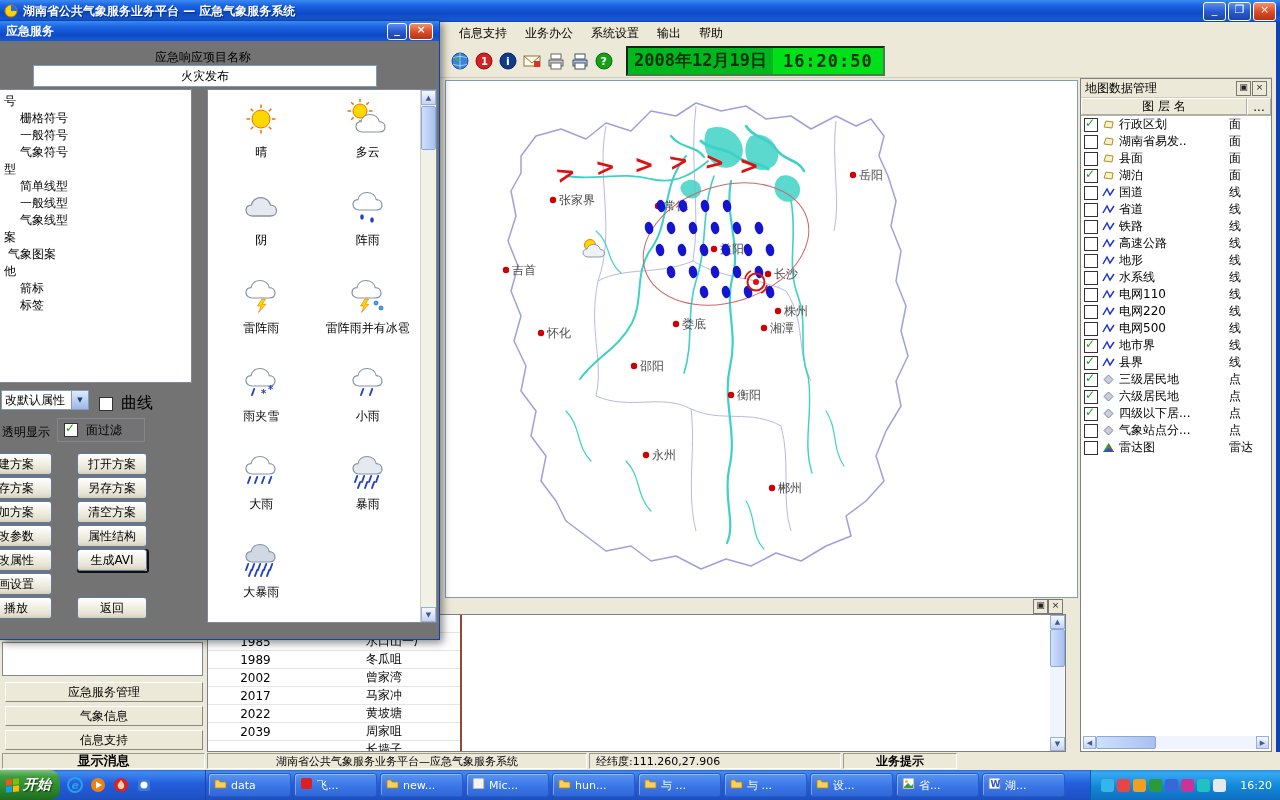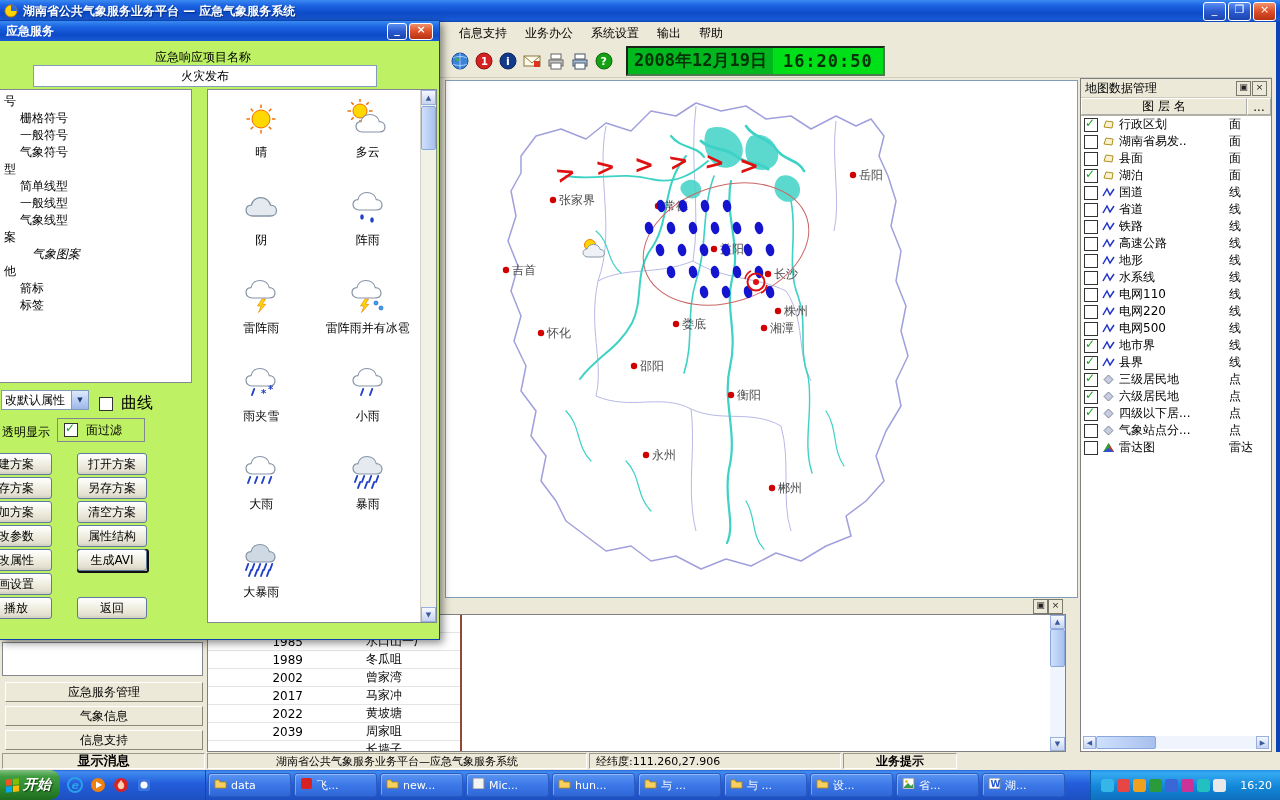--- a/index.html
+++ b/index.html
@@ -62,21 +62,21 @@
   #rp-hscroll .mid{flex:1;position:relative}
   #rp-hscroll .sb-thumb{position:absolute;left:0;top:0;bottom:0;width:58px}
   
   #bottom-panel{position:absolute;left:207px;top:598px;width:859px;height:154px;background:#ECE9D8}
   #bp-bar{height:16px;position:relative}
   #bp-bar .tiny-btn{position:absolute;top:1px}
   #bp-body{position:absolute;left:0;top:16px;right:0;bottom:0;background:#fff;
     border:1px solid #808080;box-sizing:border-box}
   #dtable{position:absolute;left:0;top:0;width:252px;bottom:0;border-right:2px solid #8e4a32;overflow:hidden}
   .trow{display:flex;height:17px;align-items:center;border-bottom:1px solid #e4e4e4}
-  .c-code{width:95px;text-align:right;font-size:12px}
+  .c-code{width:95px;text-align:center;font-size:12px}
   .c-name{padding-left:63px;font-size:12px;white-space:nowrap}
   #bp-vscroll{position:absolute;right:0;top:0;bottom:0;width:15px;display:flex;flex-direction:column}
   #bp-vscroll .sb-btn{height:14px;box-sizing:border-box}
   #bp-vscroll .mid{flex:1;position:relative}
   #bp-vscroll .sb-thumb{position:absolute;left:0;right:0;top:0;height:36px}
   
   #left-under{position:absolute;left:0;top:640px;width:207px;height:112px;background:#ECE9D8}
   #left-under .white-box{position:absolute;left:2px;top:2px;width:201px;height:34px;background:#fff;
     border:1px solid #828790;box-sizing:border-box}
   .lp-bar{position:absolute;left:5px;width:196px;height:18px;background:#ECE9D8;
@@ -109,21 +109,21 @@
     background:linear-gradient(180deg,#5a95f2,#3c78e8 50%,#2f67d8);display:flex;align-items:center;
     gap:4px;padding:0 5px;box-sizing:border-box;box-shadow:inset 1px 1px 0 rgba(255,255,255,.35);
     white-space:nowrap;overflow:hidden}
   #tray{position:absolute;right:0;top:0;height:30px;width:190px;display:flex;align-items:center;
     gap:4px;padding:0 8px 0 10px;box-sizing:border-box;
     background:linear-gradient(180deg,#2090e8 0%,#35aaf2 10%,#1387d8 55%,#0f6fbe 100%);
     border-left:1px solid #0a5ea8}
   .tray-ico{width:13px;height:13px;border-radius:3px;flex:0 0 auto}
   #clock{margin-left:auto;color:#fff;font-size:11px}
   
-  #dialog{position:absolute;left:0;top:20px;width:440px;height:620px;background:#bef264;z-index:30;
+  #dialog{position:absolute;left:0;top:20px;width:440px;height:620px;background:#737373;z-index:30;
     border:1px solid #0a44b0;border-left:none;box-shadow:3px 3px 8px rgba(0,0,0,.45);box-sizing:border-box}
   #dlg-title{height:20px;display:flex;align-items:center;color:#fff;font-weight:bold;font-size:12px;
     padding-left:6px;position:relative;
     background:linear-gradient(180deg,#3a8af2 0%,#1b63e2 30%,#0d4ac8 70%,#1a5ad4 100%)}
   #dlg-title .wbtn{width:18px;height:15px;line-height:12px}
   #dlg-title .wbtn.close{width:22px}
   #dlg-label{position:absolute;left:33px;top:28px;width:340px;text-align:center;font-size:12px}
   #dlg-input{position:absolute;left:33px;top:44px;width:338px;height:18px;border:1px solid #7f9db9;
     background:#fff;text-align:center;font-size:12px;font-family:inherit;box-sizing:content-box}
   #tree-panel{position:absolute;left:-1px;top:68px;width:193px;height:294px;background:#fff;
@@ -725,21 +725,21 @@
   <div id="tree-panel">
       <div class="tree-item" style="padding-left: 4px;">号</div>
       <div class="tree-item" style="padding-left: 20px;">栅格符号</div>
       <div class="tree-item" style="padding-left: 20px;">一般符号</div>
       <div class="tree-item" style="padding-left: 20px;">气象符号</div>
       <div class="tree-item" style="padding-left: 4px;">型</div>
       <div class="tree-item" style="padding-left: 20px;">简单线型</div>
       <div class="tree-item" style="padding-left: 20px;">一般线型</div>
       <div class="tree-item" style="padding-left: 20px;">气象线型</div>
       <div class="tree-item" style="padding-left: 4px;">案</div>
-      <div class="tree-item" style="padding-left: 32px; font-style: italic;">气象图案</div>
+      <div class="tree-item" style="padding-left: 8px;">气象图案</div>
       <div class="tree-item" style="padding-left: 4px;">他</div>
       <div class="tree-item" style="padding-left: 20px;">箭标</div>
       <div class="tree-item" style="padding-left: 20px;">标签</div>
     </div>
   <div id="symbols-panel">
     <div id="sym-grid">
         <div class="sym-cell">
           <span><svg width="46" height="40" viewBox="0 0 46 40">
               <circle cx="23" cy="20" r="9" fill="#ffd800" stroke="#f07000"></circle>
               <line x1="34.0" y1="20.0" x2="37.5" y2="20.0" stroke="#f07000" stroke-width="1.5"></line>

